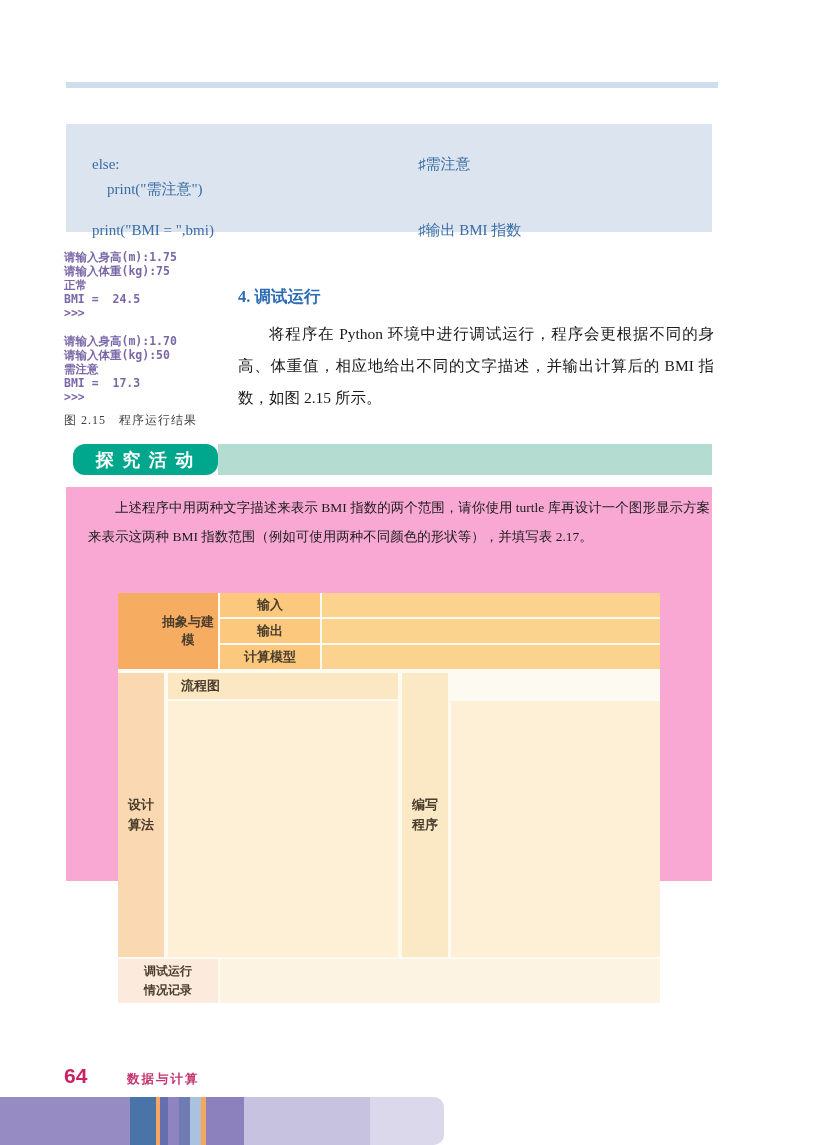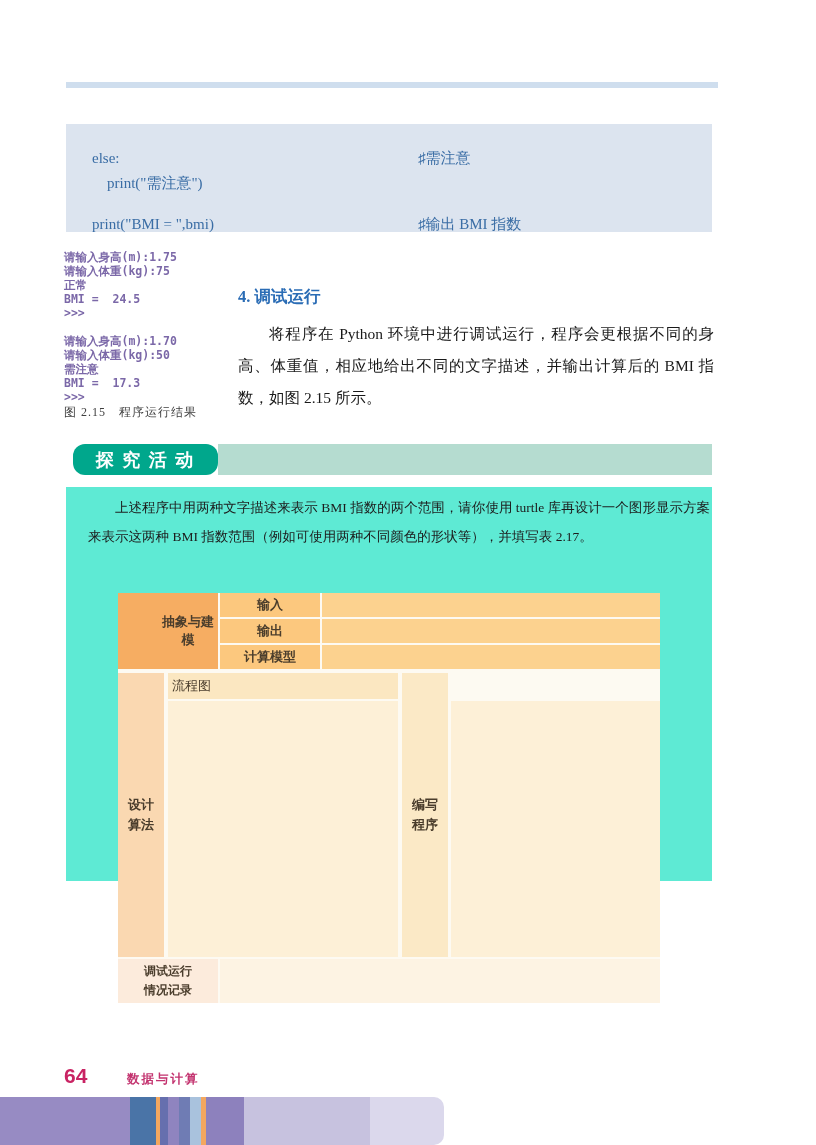--- a/index.html
+++ b/index.html
@@ -4,52 +4,52 @@
 <style>
   html,body{margin:0;padding:0;background:#ffffff;}
   .page{position:relative;width:816px;height:1145px;background:#ffffff;overflow:hidden;
         font-family:"Liberation Serif","DejaVu Serif",serif;}
 
   
   .top-rule{position:absolute;left:66px;top:82px;width:652px;height:6px;background:#cfdeee;}
 
   
   .code-block{position:absolute;left:66px;top:124px;width:646px;height:108px;background:#dce4ef;
-              color:#3a6da5;font-size:15px;padding-top:22px;box-sizing:border-box;}
+              color:#3a6da5;font-size:15px;padding-top:28px;box-sizing:border-box;}
   .crow{position:relative;height:25px;line-height:25px;}
   .crow.blank{height:16px;}
   .c-code{margin:0 0 0 26px;white-space:pre;font-family:inherit;font-size:15px;display:inline-block;}
   .c-comment{position:absolute;left:352px;top:0;white-space:pre;}
 
   
   .figure{position:absolute;left:64px;top:250px;width:176px;}
   .console{margin:0;color:#7b68a8;font-family:"DejaVu Sans Mono",monospace;
            font-size:11.5px;font-weight:bold;line-height:14px;white-space:pre;}
-  .fig-caption{margin-top:0;color:#3f3f3f;font-size:12px;letter-spacing:1px;}
+  .fig-caption{margin-top:8px;color:#3f3f3f;font-size:12px;letter-spacing:1px;}
 
   
   .heading4{position:absolute;left:238px;top:286px;color:#2a6cb5;font-size:16.5px;font-weight:bold;}
   .para{position:absolute;left:238px;top:318px;width:476px;font-size:15.5px;line-height:32px;
         color:#191919;text-align:justify;text-indent:2em;margin:0;}
 
   
   .banner-dark{position:absolute;left:73px;top:444px;width:145px;height:31px;background:#00a78c;
                color:#ffffff;font-weight:bold;font-size:18px;letter-spacing:2px;
                display:flex;align-items:center;justify-content:center;border-radius:12px;}
   .banner-light{position:absolute;left:218px;top:444px;width:494px;height:31px;background:#b5dcd0;}
 
   
-  .panel{position:absolute;left:66px;top:487px;width:646px;height:394px;background:#5eead4;}
+  .panel{position:absolute;left:66px;top:487px;width:646px;height:394px;background:#f9a8d4;}
   .panel-intro{position:absolute;left:22px;top:6px;width:622px;font-size:13.5px;line-height:29px;
                color:#1c1c1c;text-align:justify;text-indent:2em;margin:0;}
   .tbl-caption{position:absolute;left:52px;top:80px;font-size:12.5px;font-weight:bold;color:#3a3a3a;}
   .tbl{position:absolute;left:52px;top:106px;width:542px;height:410px;background:#fdfaf2;}
   .cell{position:absolute;box-sizing:border-box;color:#4a3d2c;font-size:13px;font-weight:bold;}
   .cc{display:flex;align-items:center;justify-content:center;text-align:center;}
-  .hleft{display:flex;align-items:center;padding-left:4px;font-weight:normal;text-align:right;}
+  .hleft{display:flex;align-items:center;padding-left:13px;font-weight:bold;text-align:right;}
   .c-abstract{left:0;top:0;width:100px;height:76px;background:#f6ad62;padding-left:40px;}
   .c-input   {left:102px;top:0;width:100px;height:24px;background:#fcc87e;}
   .c-inputE  {left:204px;top:0;width:338px;height:24px;background:#fcd28f;}
   .c-output  {left:102px;top:26px;width:100px;height:24px;background:#fcc87e;}
   .c-outputE {left:204px;top:26px;width:338px;height:24px;background:#fcd28f;}
   .c-model   {left:102px;top:52px;width:100px;height:24px;background:#fcc87e;}
   .c-modelE  {left:204px;top:52px;width:338px;height:24px;background:#fcd28f;}
   .c-colA    {left:0;top:80px;width:46px;height:284px;background:#fad8b1;line-height:20px;}
   .c-flowHead{left:50px;top:80px;width:230px;height:26px;background:#fbe7c1;}
   .c-flowBody{left:50px;top:108px;width:230px;height:256px;background:#fdf0d7;}

